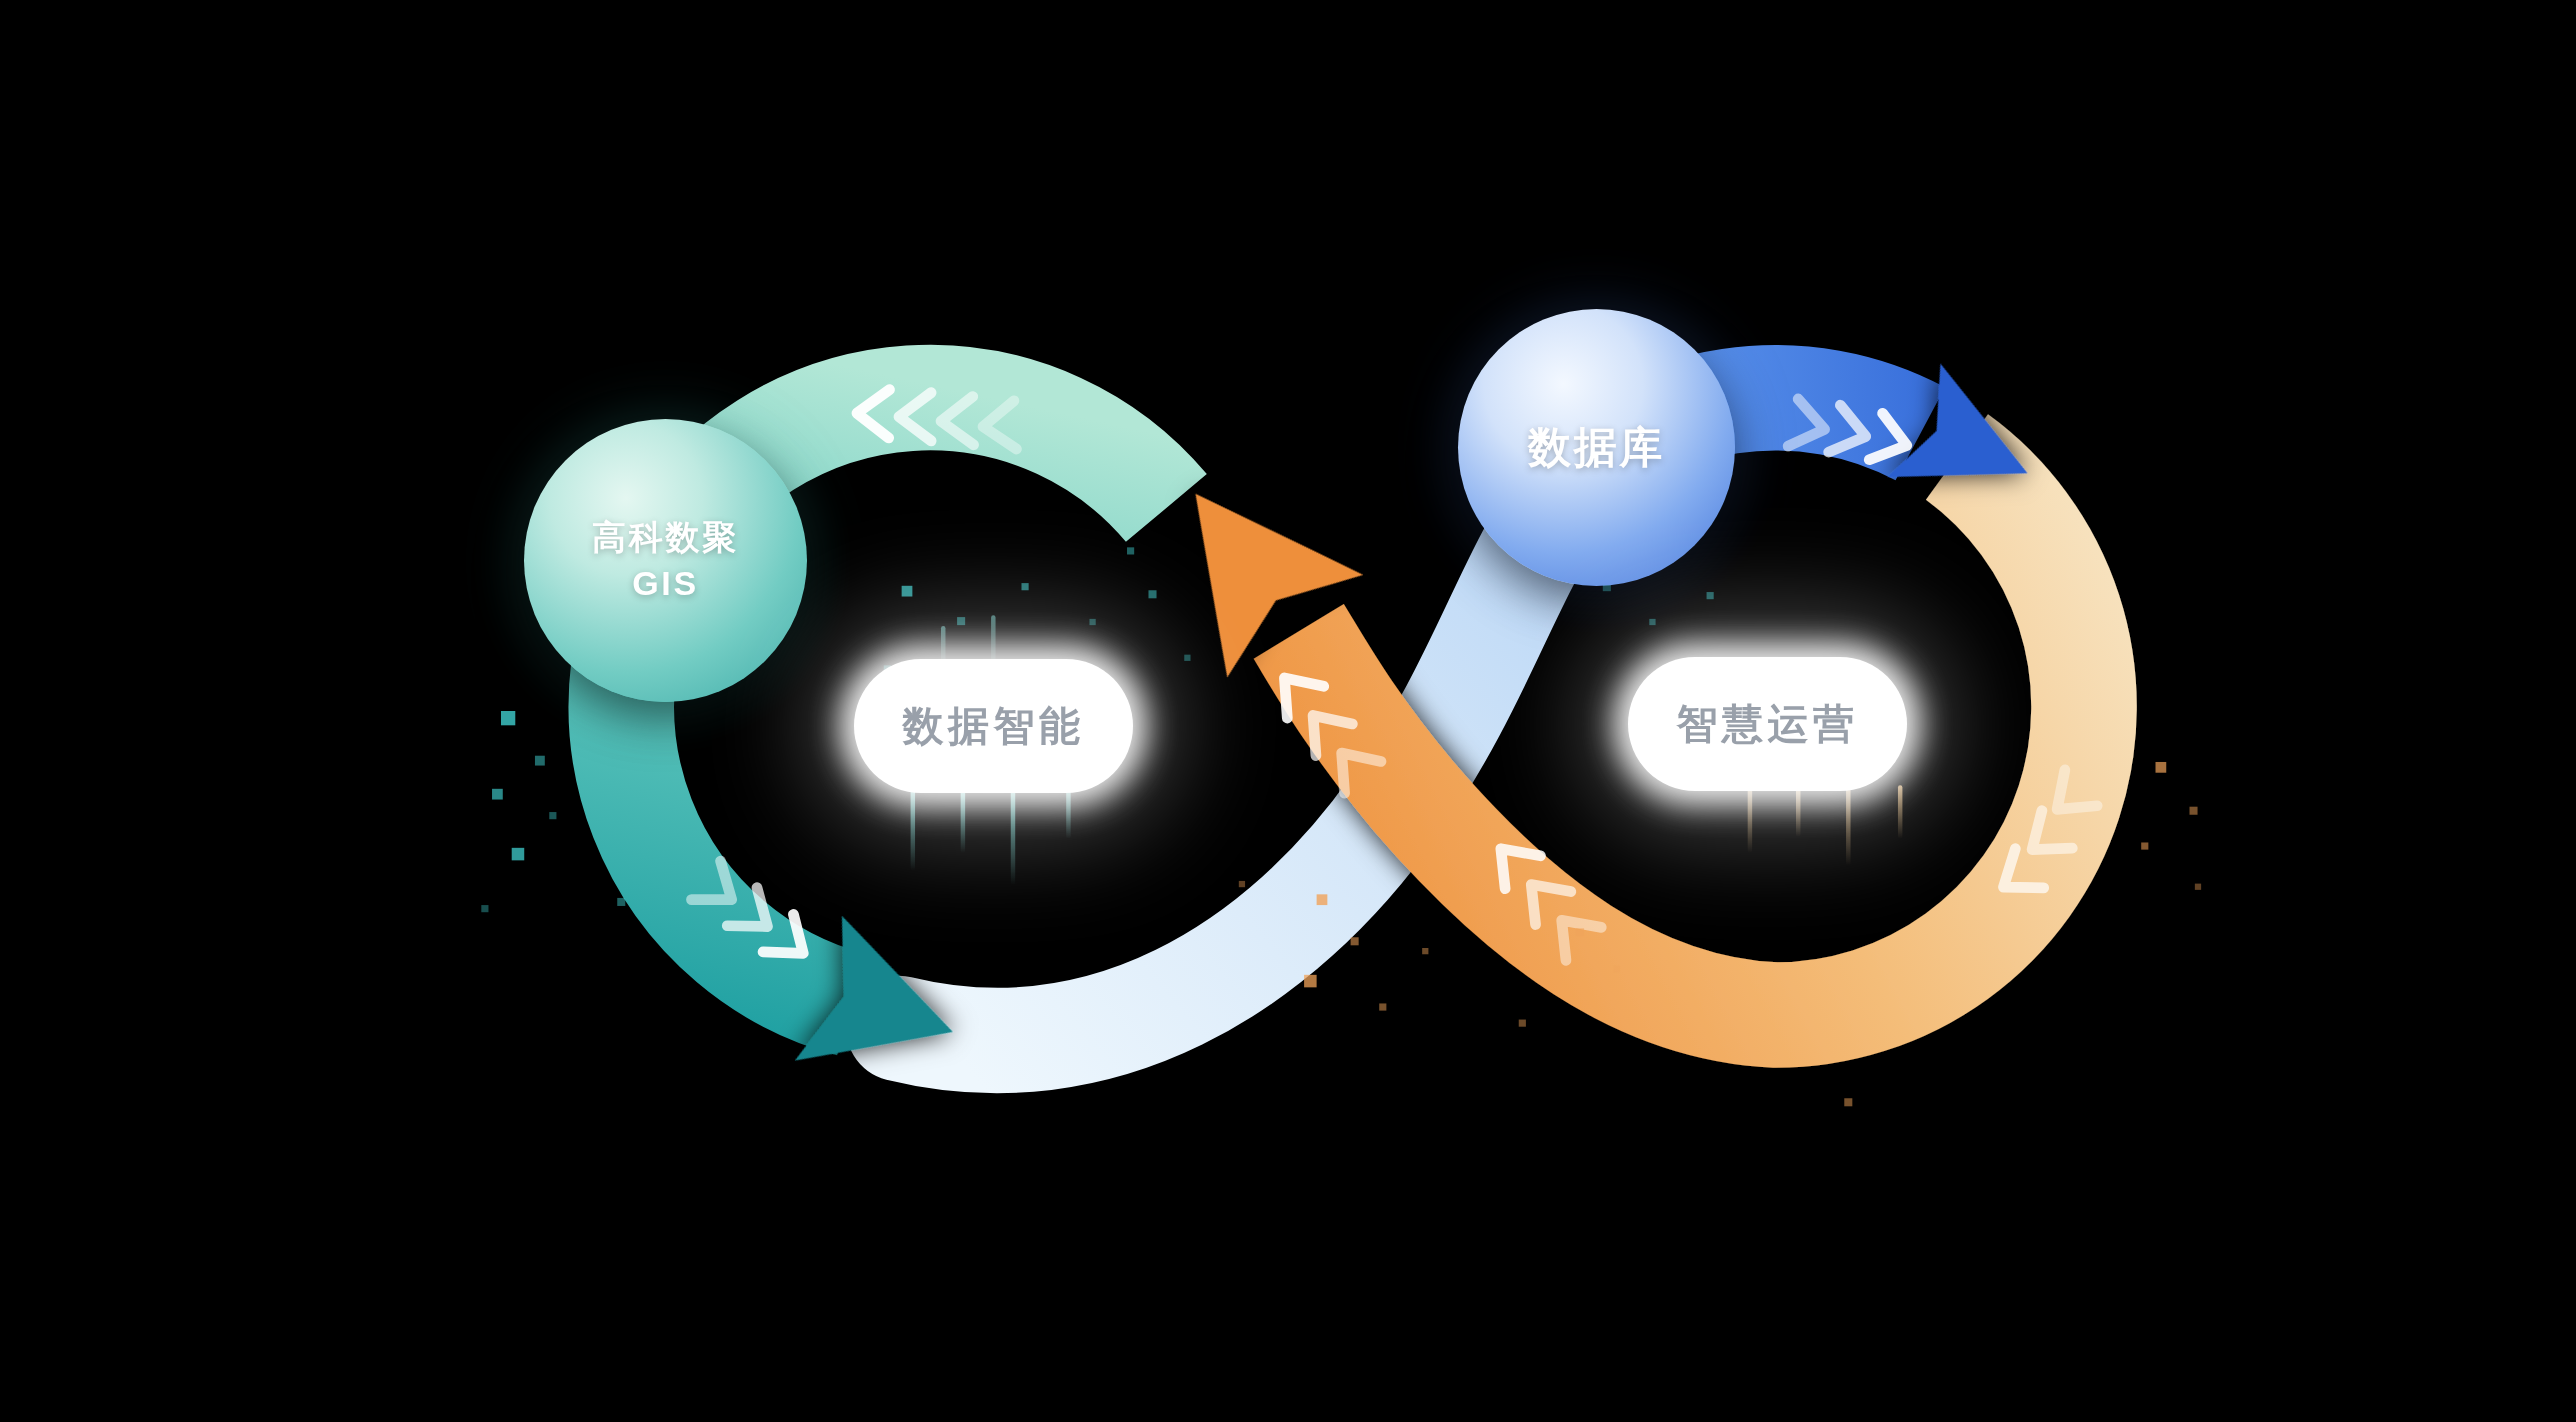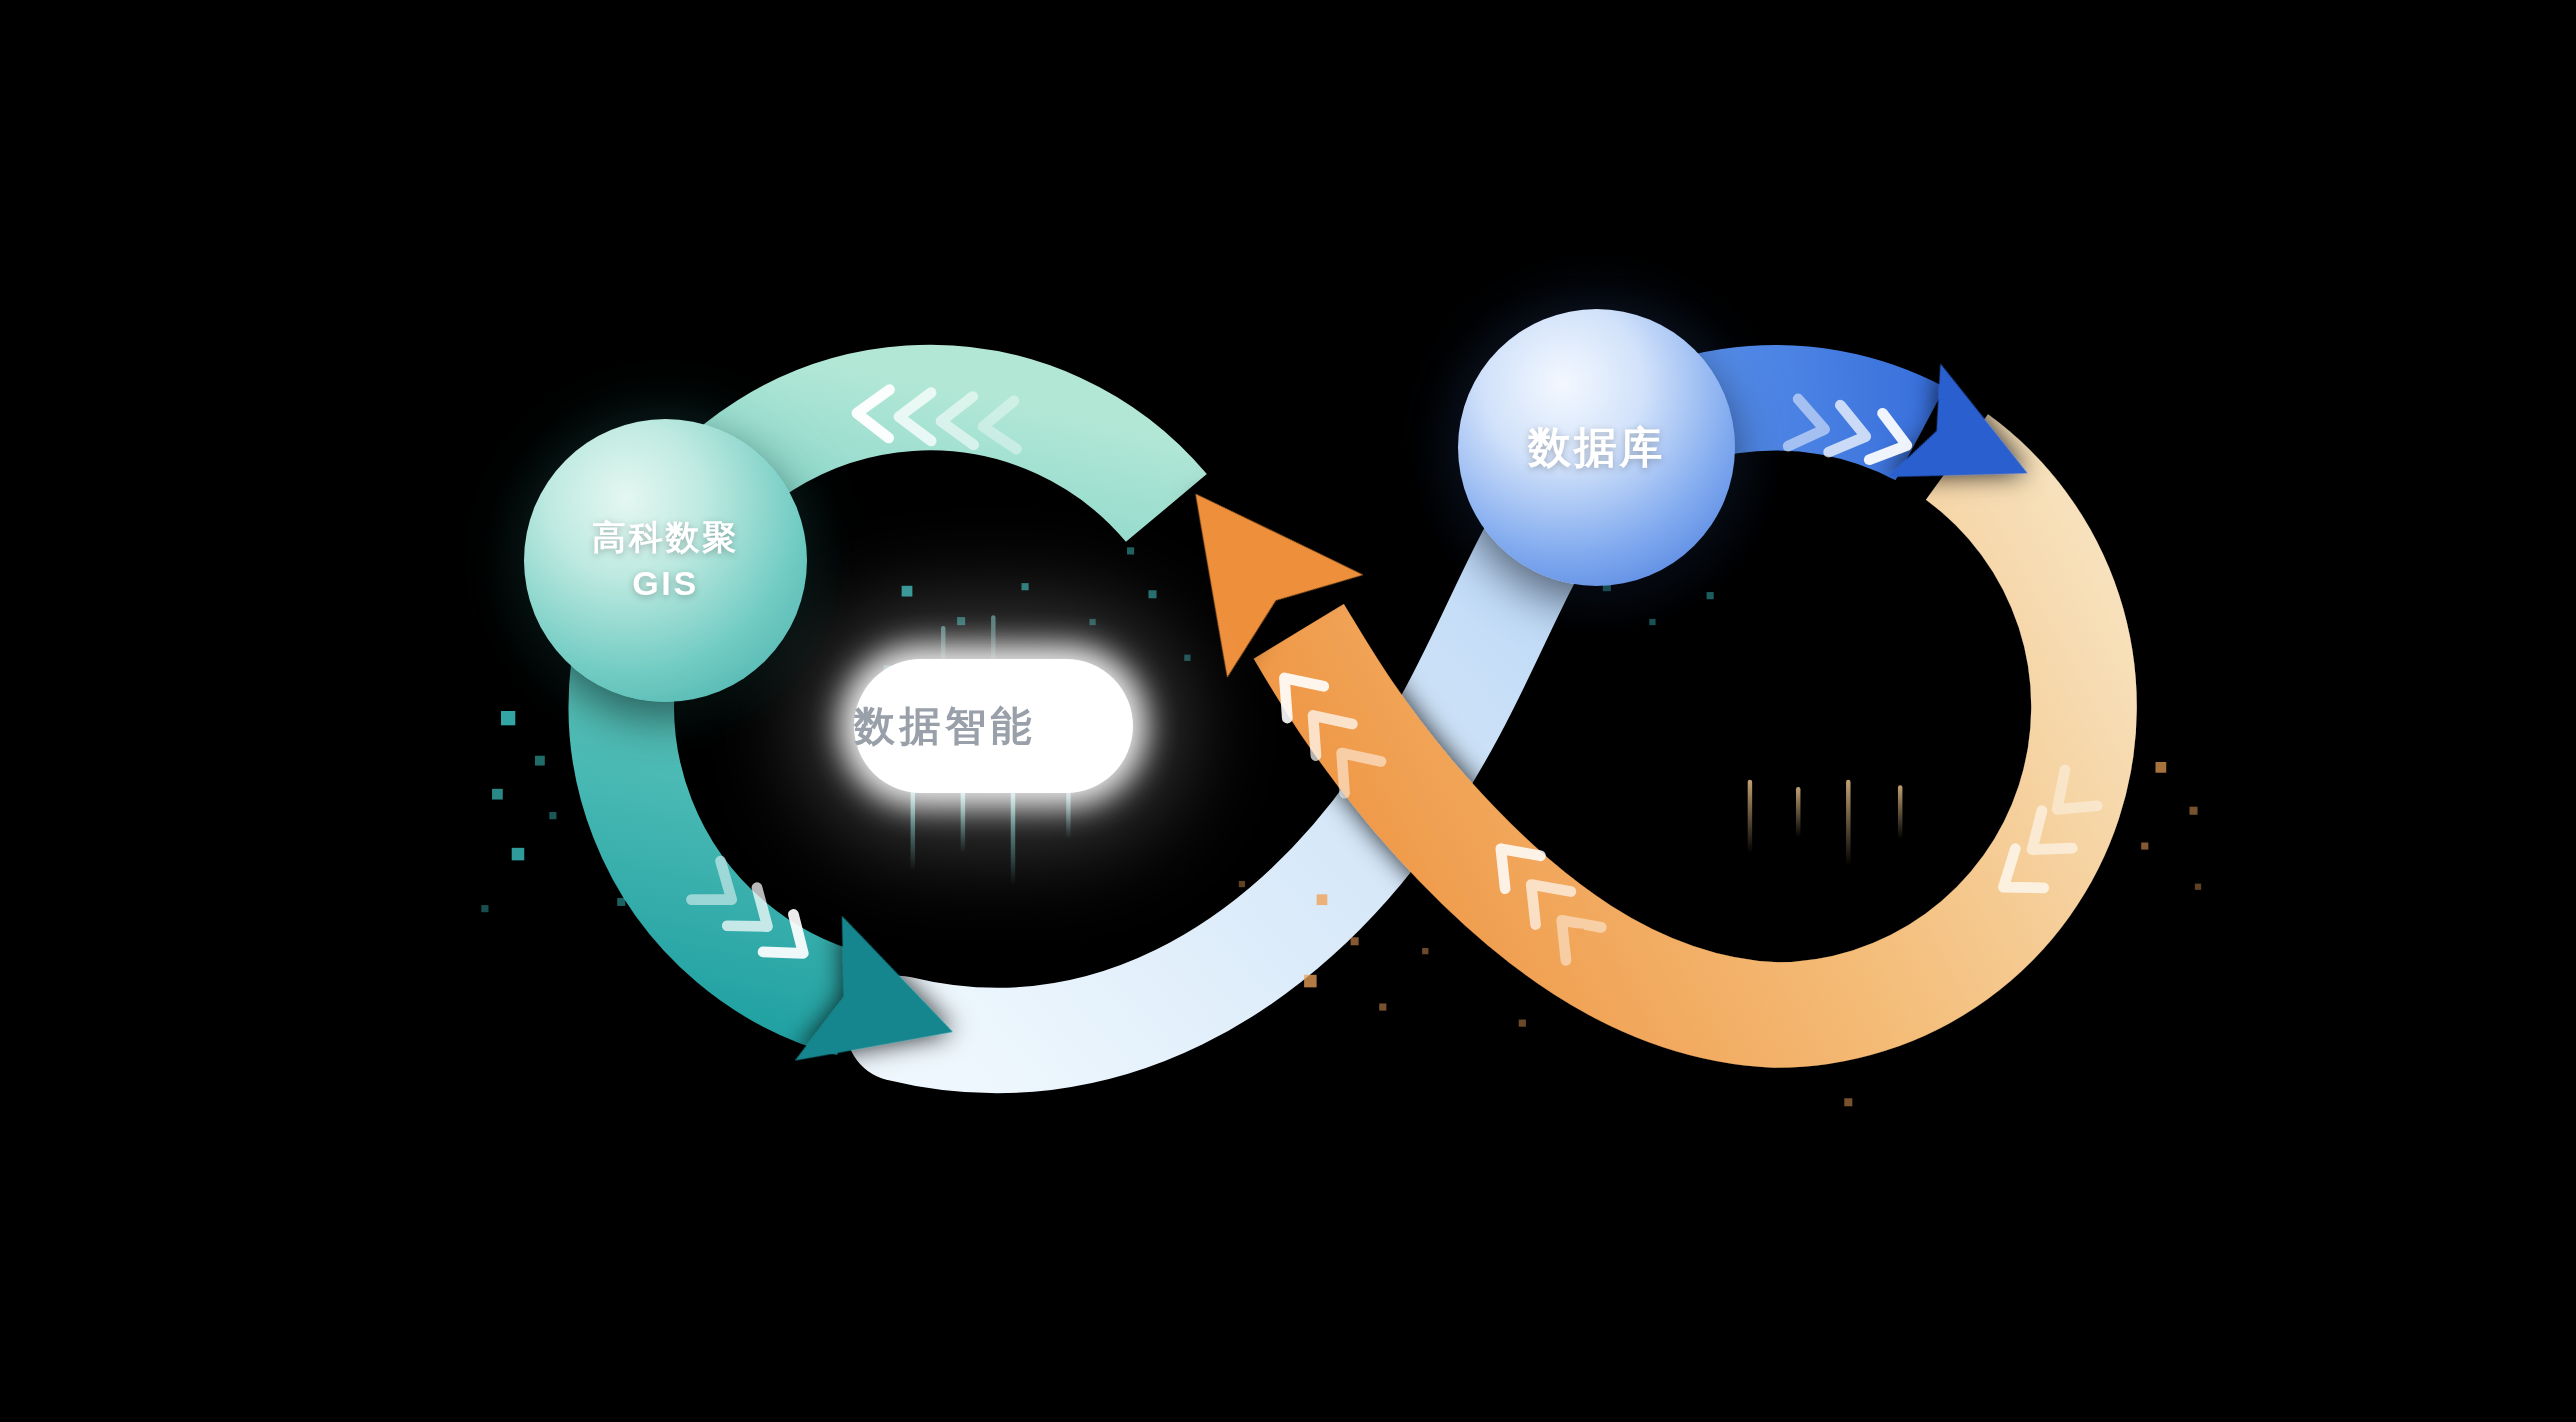--- a/index.html
+++ b/index.html
@@ -54,21 +54,21 @@
     font-size: 39px;
   }
   
   .pill {
     position: absolute;
     width: 279px; height: 134px;
     background: #ffffff;
     border-radius: 72px;
     display: flex;
     align-items: center;
-    justify-content: flex-start;
+    justify-content: center;
     box-shadow: 0 0 30px 14.3px rgba(255,255,255,0.9),
                 0 0 98px 47px rgba(255,255,255,0.26);
     color: var(--label_text, #99a0aa);
     font-size: 41px;
     font-weight: 600;
     letter-spacing: 4.5px;
   }
   .pill-left  { left: 854px;  top: 659px; }
   .pill-right { left: 1628px; top: 657px; }
 </style>
@@ -216,15 +216,18 @@
   </div>
 
   <div class="sphere sphere-db">
     <span>数据库</span>
   </div>
 
 
   <div class="pill pill-left">
     <span>数据智能</span>
   </div>
+  <div class="pill pill-right">
+    <span>智慧运营</span>
+  </div>
 
 </div>
 
 
 </body></html>

